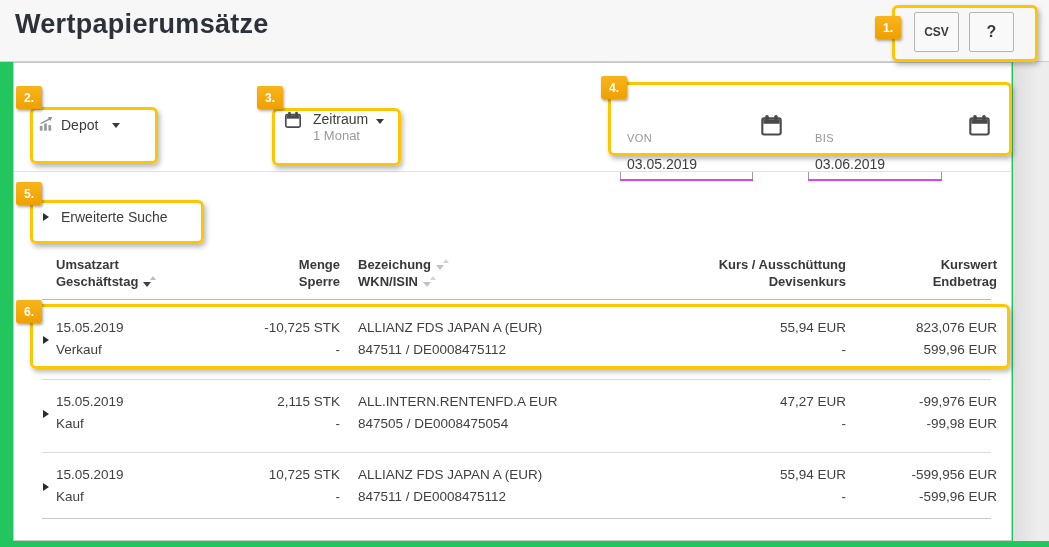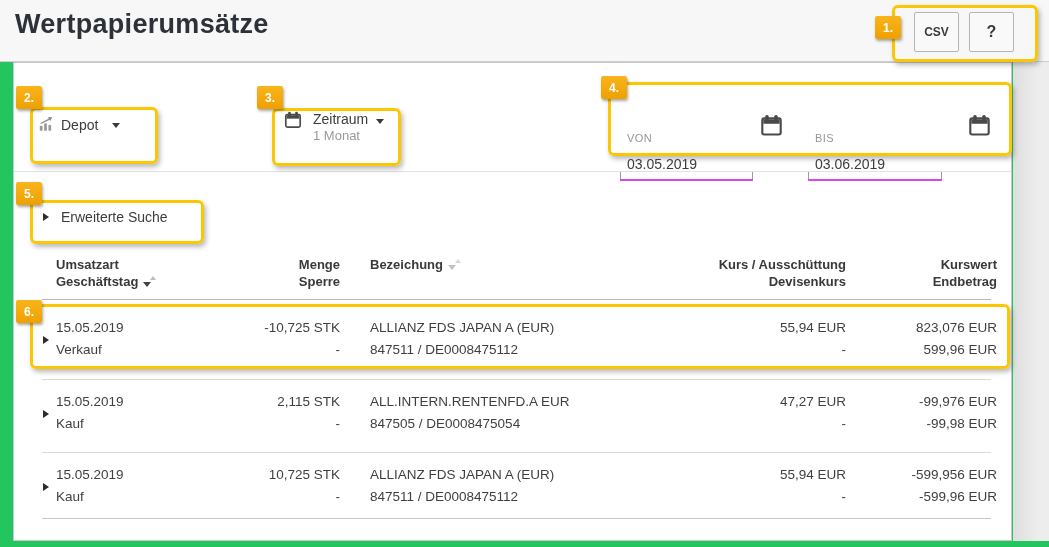--- a/index.html
+++ b/index.html
@@ -43,21 +43,21 @@
           font-size:14px;cursor:pointer;}
   .caret-right{width:0;height:0;border-top:4.5px solid transparent;border-bottom:4.5px solid transparent;
           border-left:6px solid #2f2f2f;}
 
   
   .thead{position:absolute;top:193px;left:0;width:100%;font-weight:700;font-size:13px;color:#393939;}
   .cell{position:absolute;top:0;}
   .thead .cell{line-height:17px;}
   .c1{left:42px;width:150px;}
   .c2{left:192px;width:134px;text-align:right;}
-  .c3{left:356px;width:240px;}
+  .c3{left:344px;width:240px;}
   .c4{left:596px;width:236px;text-align:right;}
   .c5{left:790px;width:193px;text-align:right;}
   .hline{position:absolute;left:28px;right:20px;height:1px;background:#b9b9b9;top:236px;}
   .sep{position:absolute;left:28px;right:20px;height:1px;background:#dadada;}
   .sep-1{top:316px}.sep-2{top:389px}.sep-3{top:455px;background:#c6c6c6;}
   .row{position:absolute;left:0;width:100%;font-size:13.5px;color:#3f3f3f;}
   .row-1{top:242px;height:74px;}
   .row-2{top:316px;height:73px;}
   .row-3{top:389px;height:66px;}
   .row .cell{top:12px;line-height:22px;}
@@ -170,20 +170,21 @@
       <div class="cell c1">
         <div><span>Umsatzart</span></div>
         <div><span>Geschäftstag</span><span class="sort active"></span></div>
       </div>
       <div class="cell c2">
         <div>Menge</div>
         <div>Sperre</div>
       </div>
       <div class="cell c3">
         <div><span>Bezeichung</span><span class="sort"></span></div>
+        <div><span>WKN/ISIN</span><span class="sort"></span></div>
       </div>
       <div class="cell c4">
         <div>Kurs / Ausschüttung</div>
         <div>Devisenkurs</div>
       </div>
       <div class="cell c5">
         <div>Kurswert</div>
         <div>Endbetrag</div>
       </div>
     </div>

